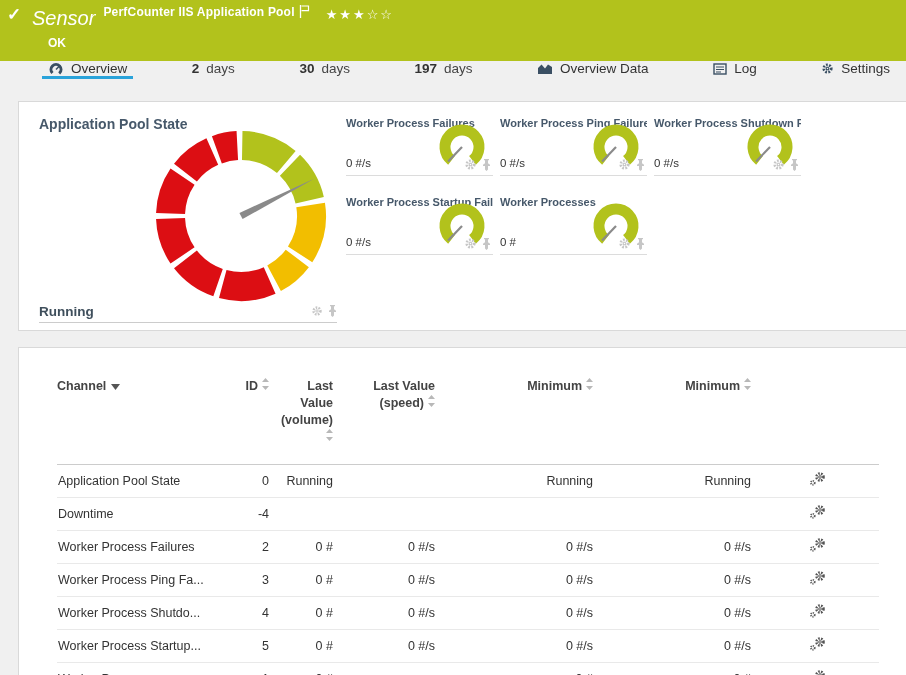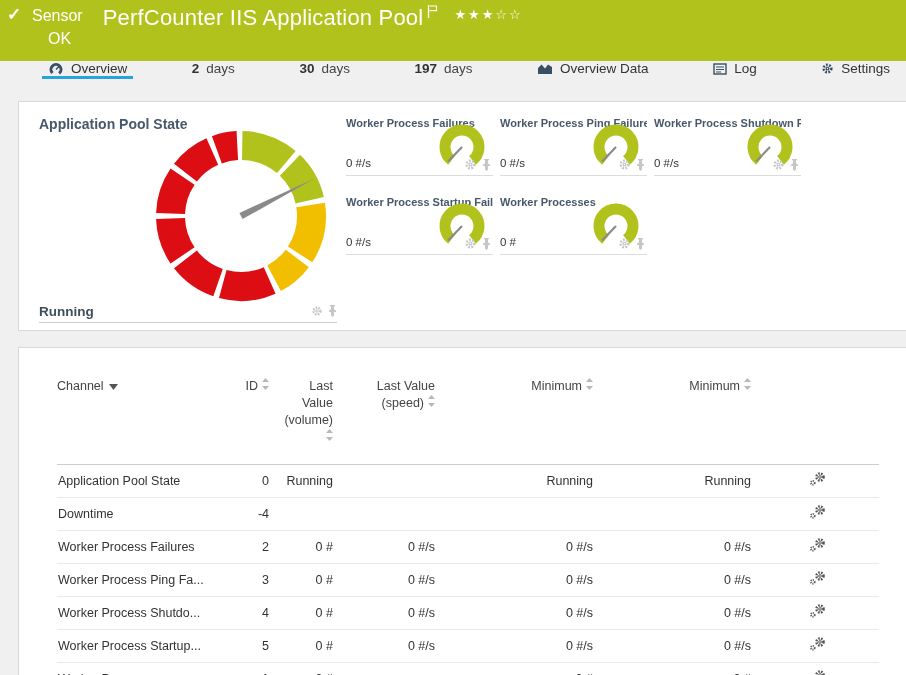--- a/index.html
+++ b/index.html
@@ -9,25 +9,25 @@
     background:#f0f0f0;
     font-family:"Liberation Sans", sans-serif;
     -webkit-font-smoothing:antialiased;
   }
   
   .hdr {
     height:61px; background:var(--ok-green); color:#fff; position:relative;
   }
   .hdr-check { position:absolute; left:7px; top:4px; font-size:17px; font-weight:bold; }
   .hdr-line1 { position:absolute; left:32px; top:5px; display:flex; align-items:flex-start; }
-  .hdr-kind  { font-size:16px; margin-right:20px; margin-top:2px; }
-  .hdr-title { font-weight:normal; font-size:22px; letter-spacing:.2px; }
+  .hdr-kind  { font-style:italic; font-size:20px; margin-right:8px; margin-top:2px; }
+  .hdr-title { font-weight:bold; font-size:12px; letter-spacing:.2px; }
   .hdr-flag  { margin:0 0 0 4px; display:inline-flex; }
   .hdr-stars { font-size:13px; letter-spacing:2px; margin-left:16px; margin-top:2px; }
-  .hdr-status{ position:absolute; left:48px; top:30px; font-size:16px; font-weight:normal; }
+  .hdr-status{ position:absolute; left:48px; top:36px; font-size:12px; font-weight:bold; }
   
   .tabbar {
     height:36px; display:flex; align-items:flex-start; justify-content:space-between;
     padding:0 10px 0 42px; background:#f0f0f0;
   }
   .tab {
     display:flex; align-items:center; gap:7px; padding:0 6px;
     font-size:13.5px; color:#333; cursor:pointer; border-bottom:3px solid transparent;
   }
   .tab.active { border-bottom-color:var(--accent-blue); }
@@ -55,21 +55,21 @@
   .gtitle { font-size:11px; font-weight:bold; color:var(--slate); white-space:nowrap; overflow:hidden; }
   .sgauge { position:absolute; right:4px; top:10px; }
   .gvalue { position:absolute; left:0; bottom:6px; font-size:11.5px; color:#333; }
   .gbox .mini-icons { position:absolute; right:2px; bottom:4px; }
   
   #panel-table { margin-top:16px; height:340px; padding-top:26px; }
   table { border-collapse:collapse; margin-left:38px; width:822px; table-layout:fixed; font-size:12.5px; color:#333; }
   col.c-chan{width:180px;} col.c-id{width:40px;} col.c-lv{width:76px;} col.c-ls{width:100px;}
   col.c-min{width:158px;} col.c-max{width:158px;} col.c-set{width:110px;}
   th {
-    font-weight:normal; color:#444; text-align:right; vertical-align:top;
+    font-weight:bold; color:#444; text-align:right; vertical-align:top;
     padding:4px 0 18px 0; white-space:pre-line; line-height:1.35;
   }
   th.left { text-align:left; }
   thead tr { border-bottom:1px solid #ccc; }
   tbody tr { border-bottom:1px solid #e9e9e9; height:33px; }
   td { text-align:right; white-space:nowrap; }
   td:first-child { text-align:left; color:#333; }
   .p-id{padding-right:8px;} .p-lv{padding-right:20px;} .p-ls{padding-right:18px;}
   .p-min{padding-right:18px;} .p-max{padding-right:18px;}
   td.set, th.set { text-align:center; padding-right:14px; }

